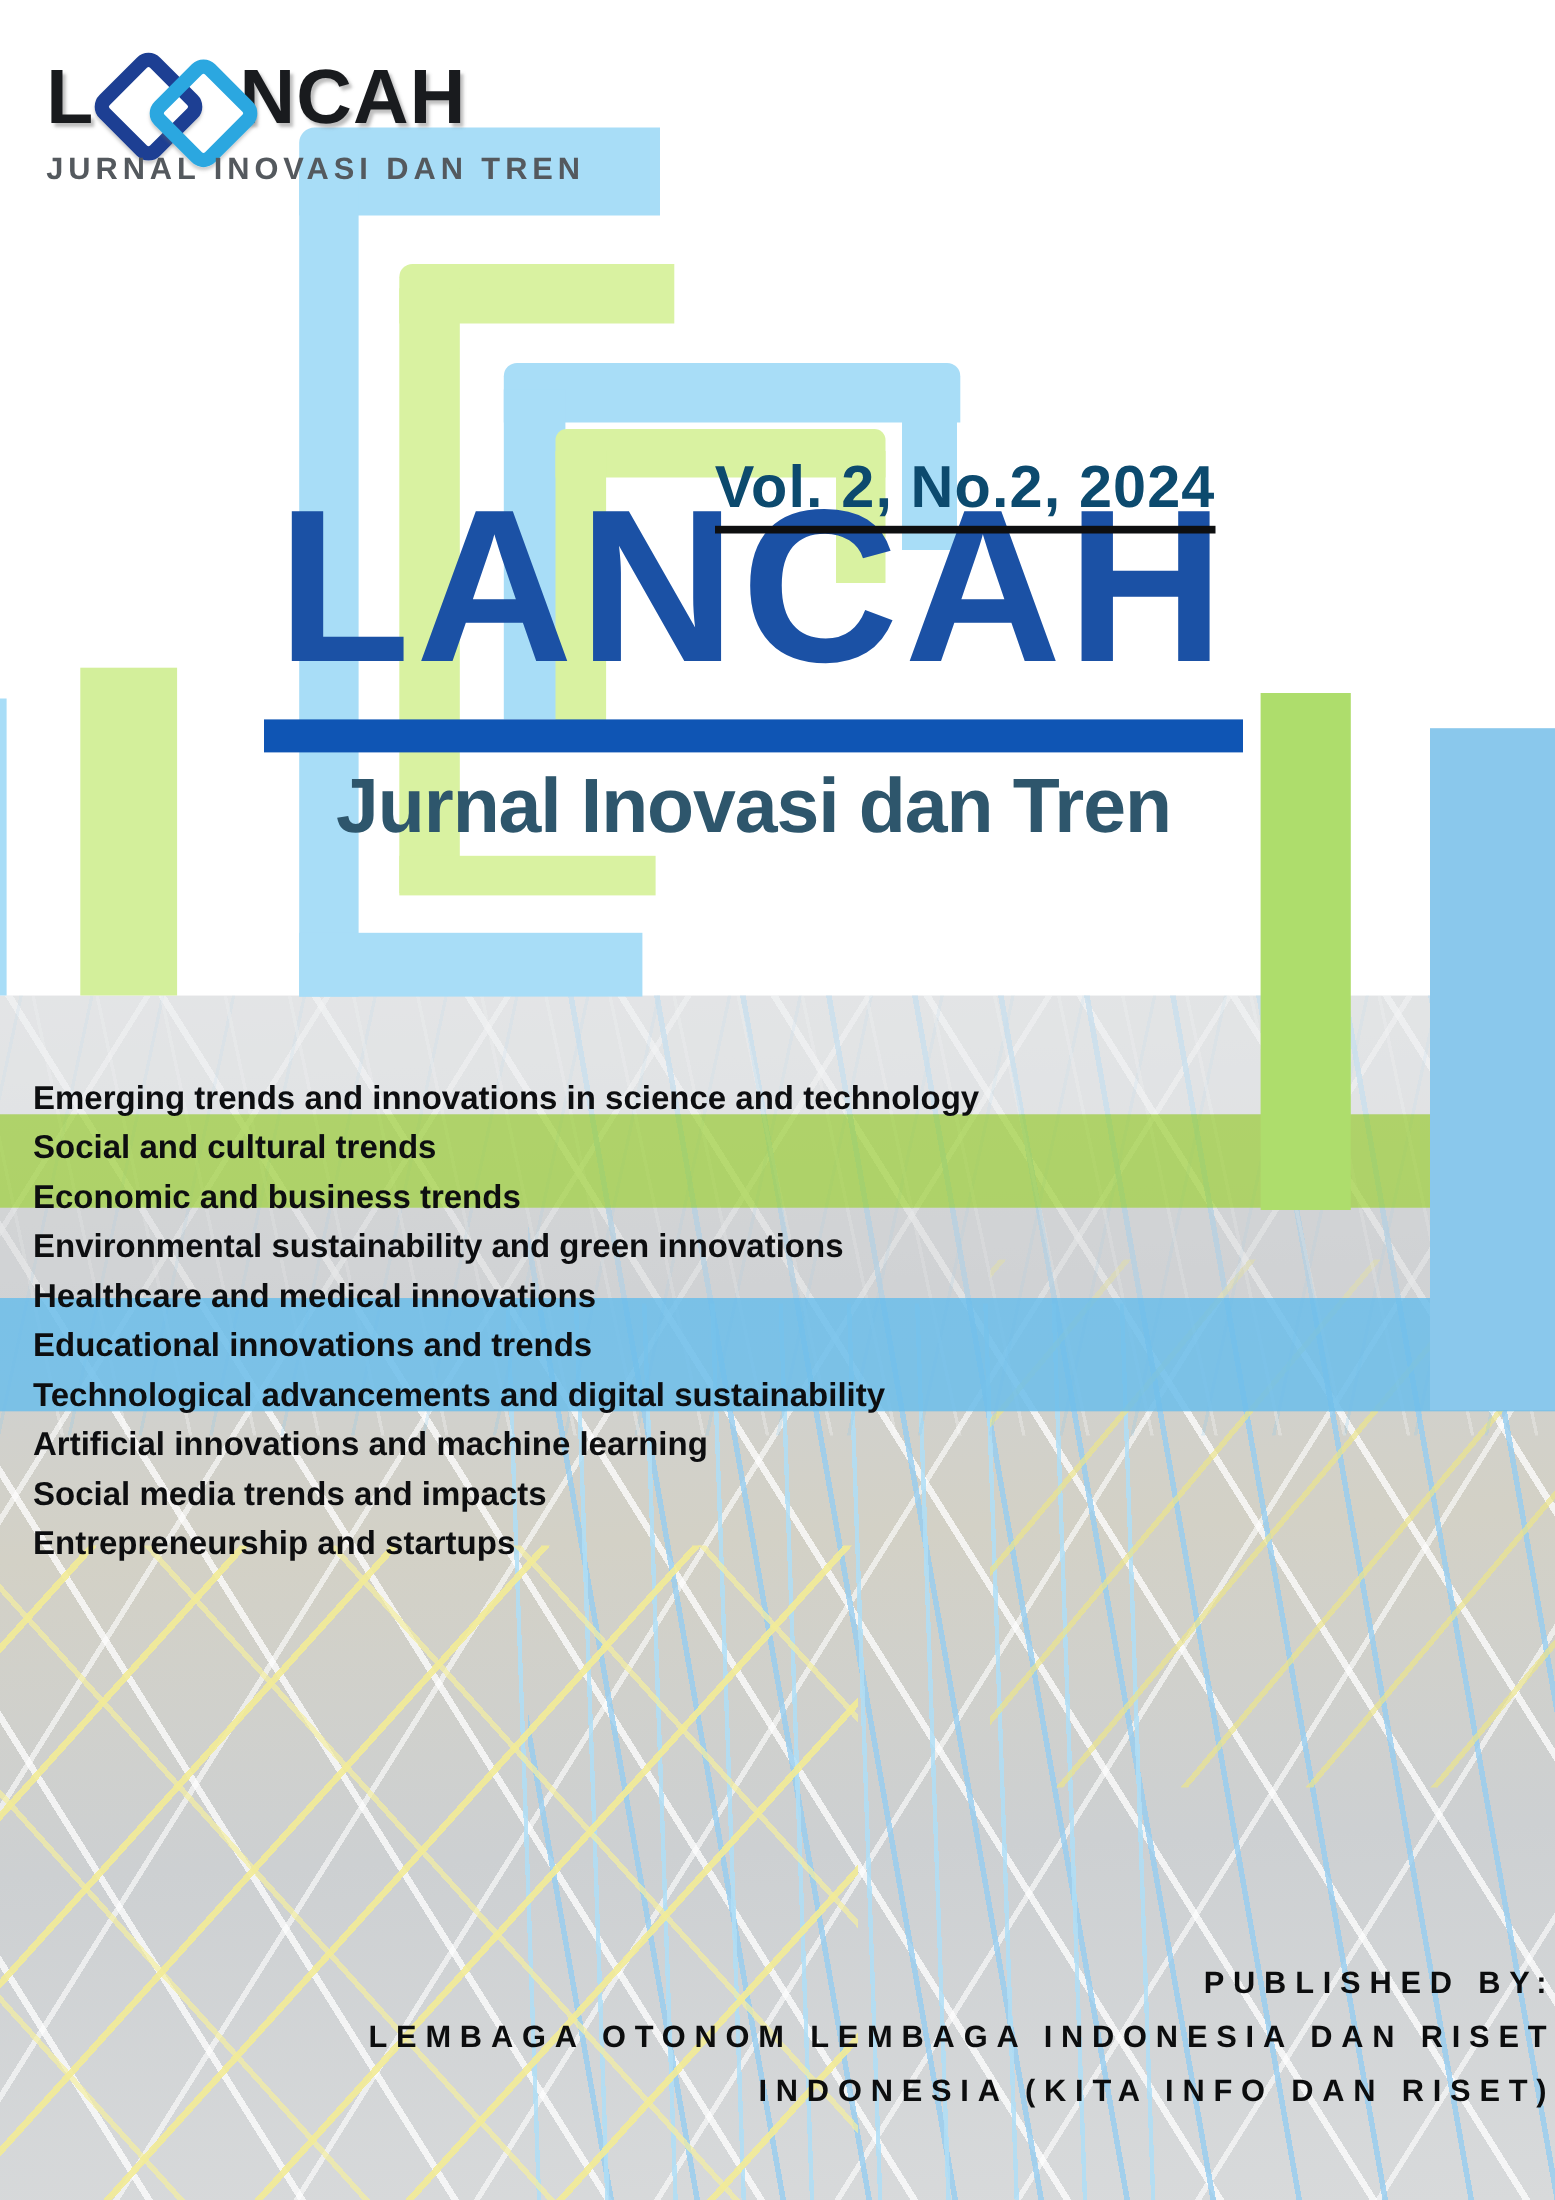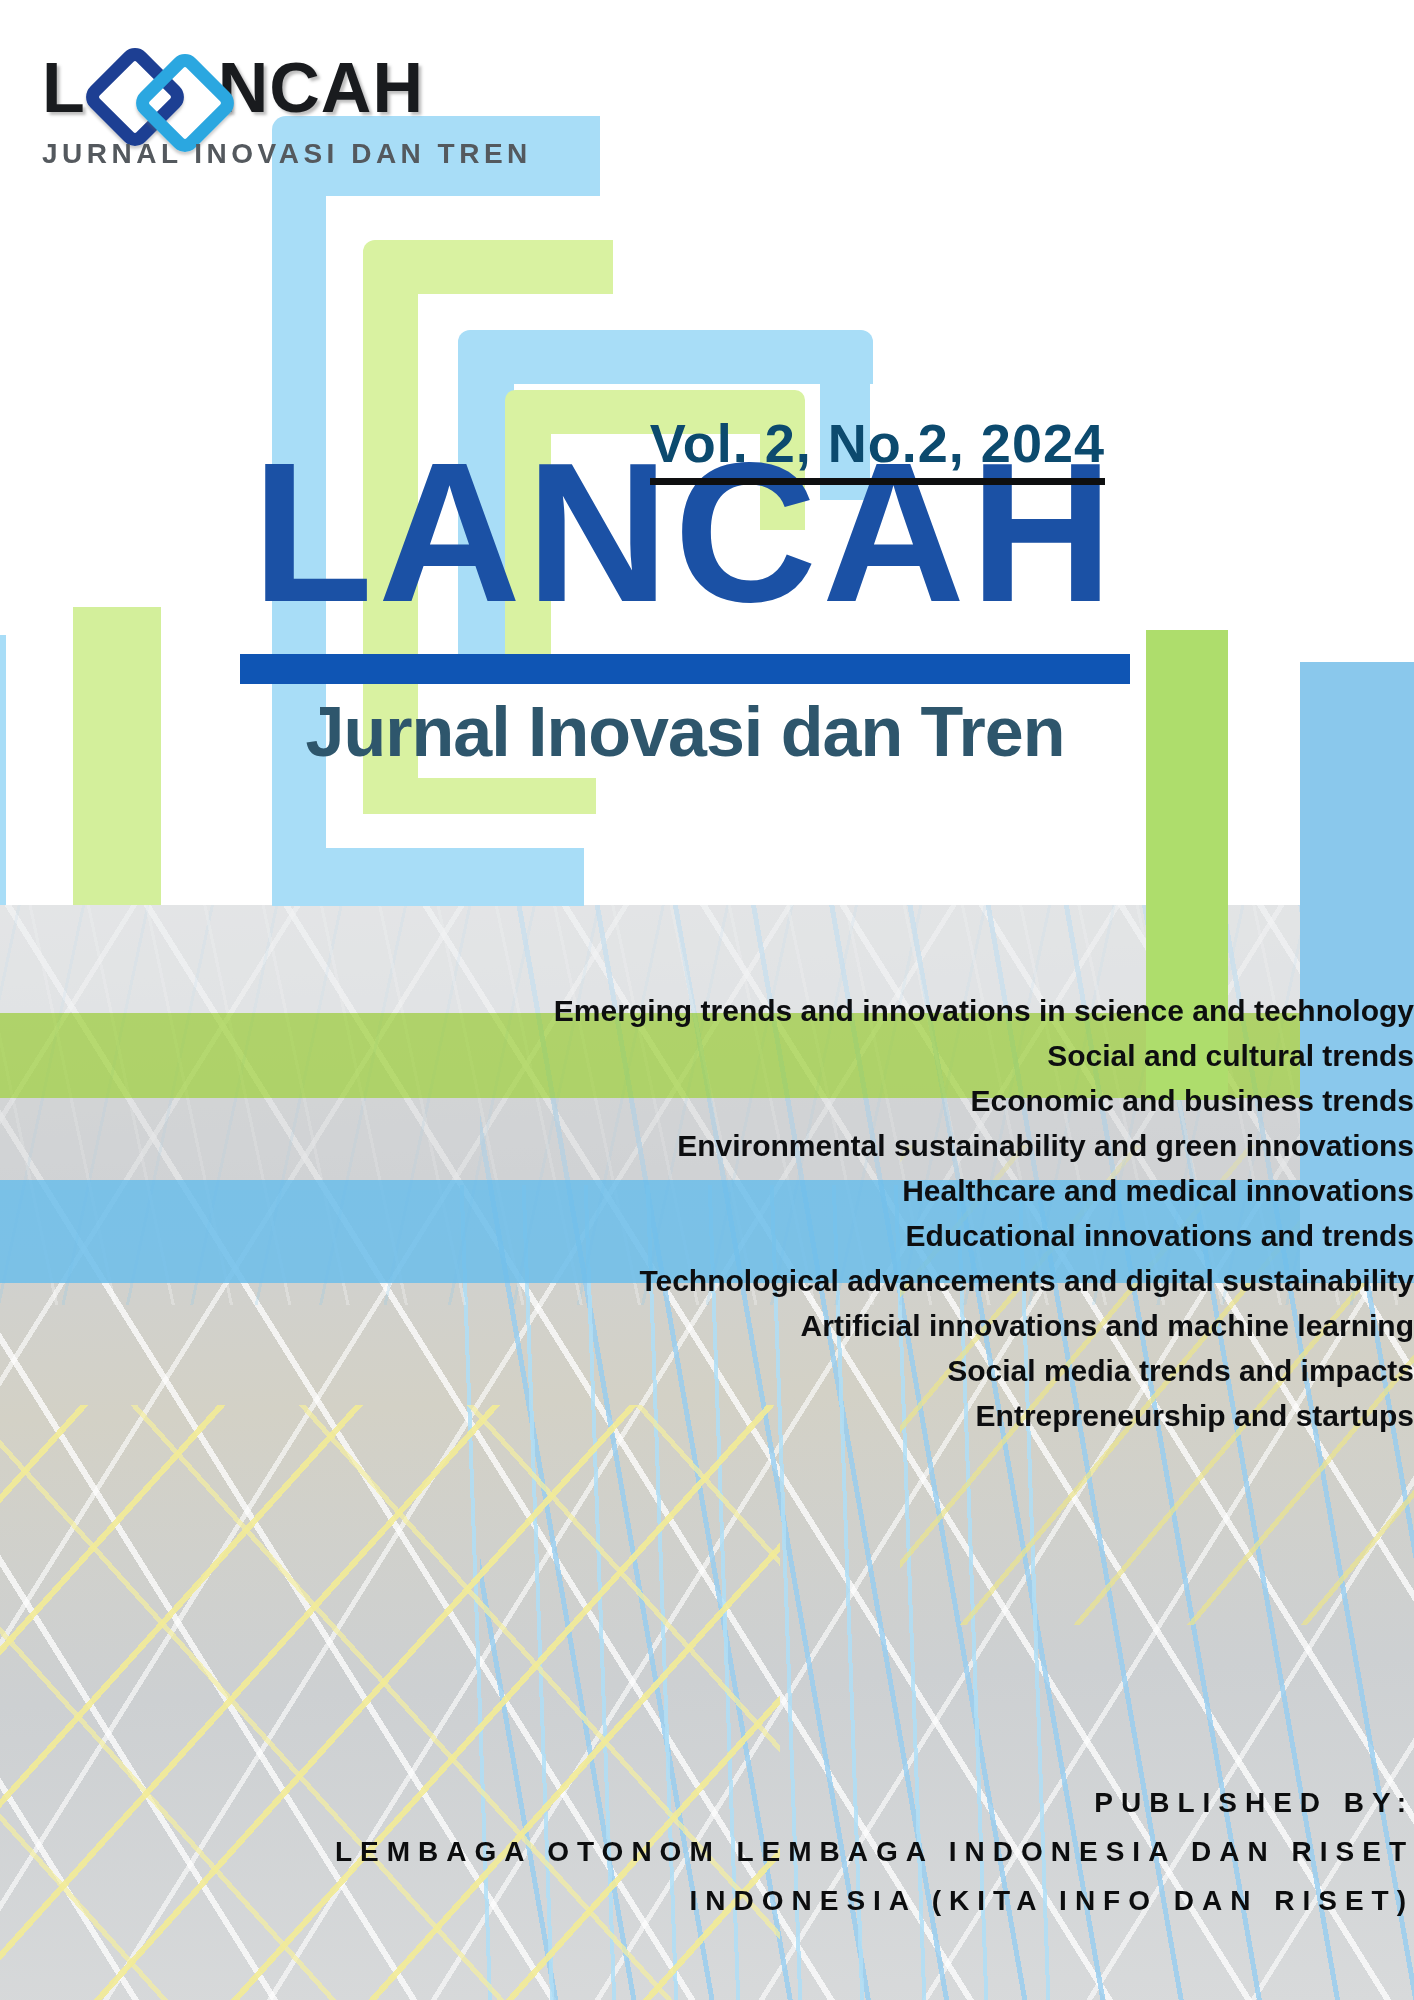--- a/index.html
+++ b/index.html
@@ -82,21 +82,21 @@
   .lancah{left:235px;top:433px;width:900px;text-align:center;font-weight:800;
     font-size:198px;line-height:200px;color:#1b51a5;letter-spacing:5px;z-index:5;}
   .title-underline{left:240px;top:654px;width:890px;height:30px;background:#0f55b4;z-index:5;}
   .jurnal{left:240px;top:692px;width:890px;text-align:center;font-weight:800;
     font-size:70px;color:#2e566c;letter-spacing:-1px;z-index:5;}
 
   
   .focus{left:60px;top:886px;width:1354px;text-align:center;z-index:6;}
   .focus span{display:inline-block;font-weight:800;font-size:42px;color:#0b0c0d;
     border-bottom:5px solid #0b0c0d;padding-bottom:3px;}
-  .scope{left:30px;top:976px;width:1384px;text-align:right;z-index:6;margin-top:12px;}
+  .scope{left:30px;top:976px;width:1384px;text-align:left;z-index:6;}
   .scope-item{font-weight:800;font-size:30px;line-height:45px;color:#0d0e10;}
 
   
   .publisher{left:0;top:1778px;width:1414px;text-align:right;z-index:6;
     font-weight:800;color:#0c0d0e;}
   .pub-line{font-size:28px;letter-spacing:8px;line-height:49px;}
 </style>
 </head>
 <body>
 

